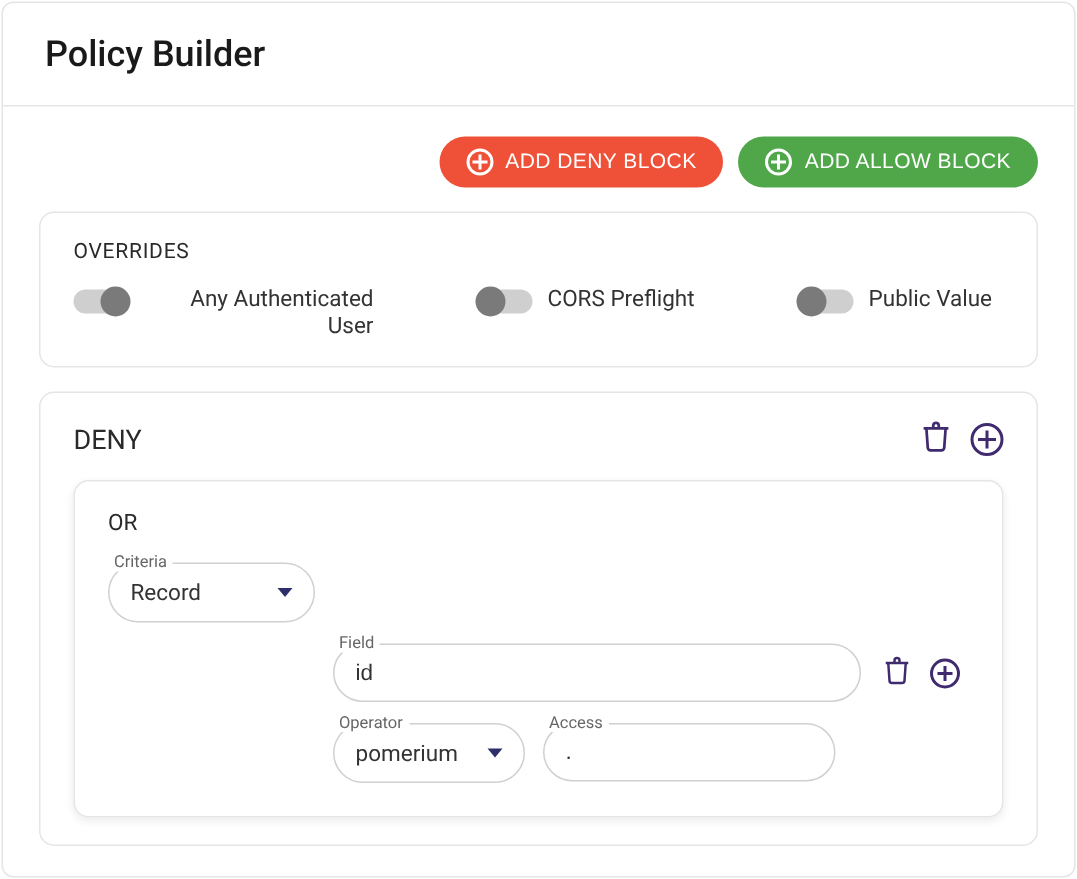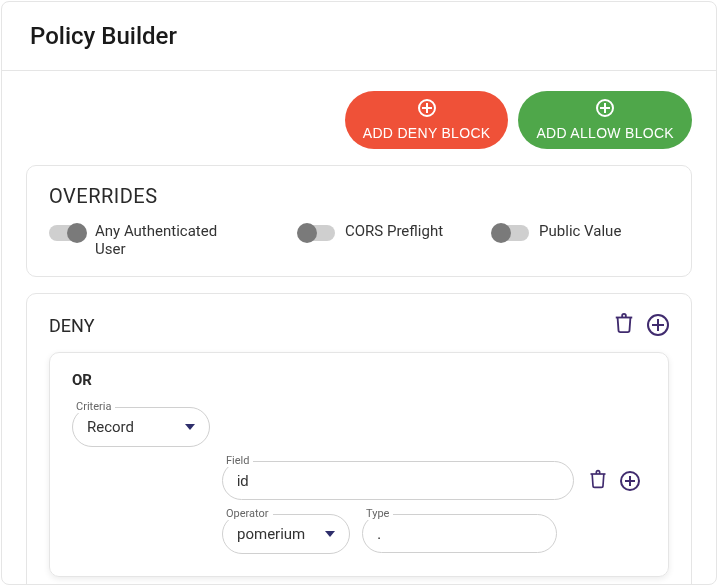--- a/index.html
+++ b/index.html
@@ -31,31 +31,29 @@
   padding: 20px 24px;
 }
 .action-row {
   display: flex;
   justify-content: flex-end;
   gap: 10px;
   margin-bottom: 16px;
 }
 .btn {
   display: inline-flex;
-  align-items: center;
   gap: 8px;
   border: none;
   border-radius: 999px;
   padding: 8px 18px;
   font-size: 14px;
   font-weight: 500;
   color: #fff;
   cursor: pointer;
   letter-spacing: 0.3px;
-  flex-direction: column;
 }
 .btn-deny { background: #ef5138; }
 .btn-allow { background: #4fa74a; }
 .plus-circle-icon {
   display: inline-flex;
   width: 18px; height: 18px;
   border: 2px solid #fff;
   border-radius: 50%;
   align-items: center;
   justify-content: center;
@@ -69,30 +67,31 @@
 .plus-circle-icon::before { width: 10px; height: 2px; }
 .plus-circle-icon::after { width: 2px; height: 10px; }
 
 .card {
   border: 1px solid #e5e5e5;
   border-radius: 10px;
   padding: 18px 22px;
   margin-bottom: 16px;
 }
 .card-title {
-  font-size: 20px;
+  font-size: 14px;
   font-weight: 400;
   color: #2a2a2a;
   letter-spacing: 0.5px;
   margin-bottom: 14px;
 }
 .overrides-row {
   display: flex;
   align-items: flex-start;
-  gap: 50px;
+  gap: 70px;
+  text-align: right;
 }
 .toggle-group {
   display: flex;
   align-items: flex-start;
   gap: 10px;
   font-size: 15px;
   color: #333;
 }
 .toggle-group.narrow { max-width: 200px; }
 .switch {
@@ -153,21 +152,21 @@
 
 .rule-card {
   border: 1px solid #e5e5e5;
   border-radius: 10px;
   padding: 18px 22px 22px;
   margin-top: 14px;
   box-shadow: 0 2px 6px rgba(0,0,0,0.08);
 }
 .or-label {
   font-size: 15px;
-  font-weight: 700;
+  font-weight: 400;
   color: #2a2a2a;
   margin-bottom: 18px;
 }
 .field-row {
   display: flex;
   gap: 12px;
   align-items: flex-start;
   margin-bottom: 14px;
 }
 .field-row.sub { margin-left: 150px; }
@@ -307,21 +306,21 @@
 
         <div class="field-row sub">
           <div class="field operator-field">
             <span class="float-label">Operator</span>
             <div class="select">
               <span>pomerium</span>
               <span class="caret"></span>
             </div>
           </div>
           <div class="field value-field">
-            <span class="float-label">Type</span>
+            <span class="float-label">Access</span>
             <input type="text" value="." style="">
           </div>
         </div>
 
       </div>
     </div>
 
   </div>
 </div>
 

